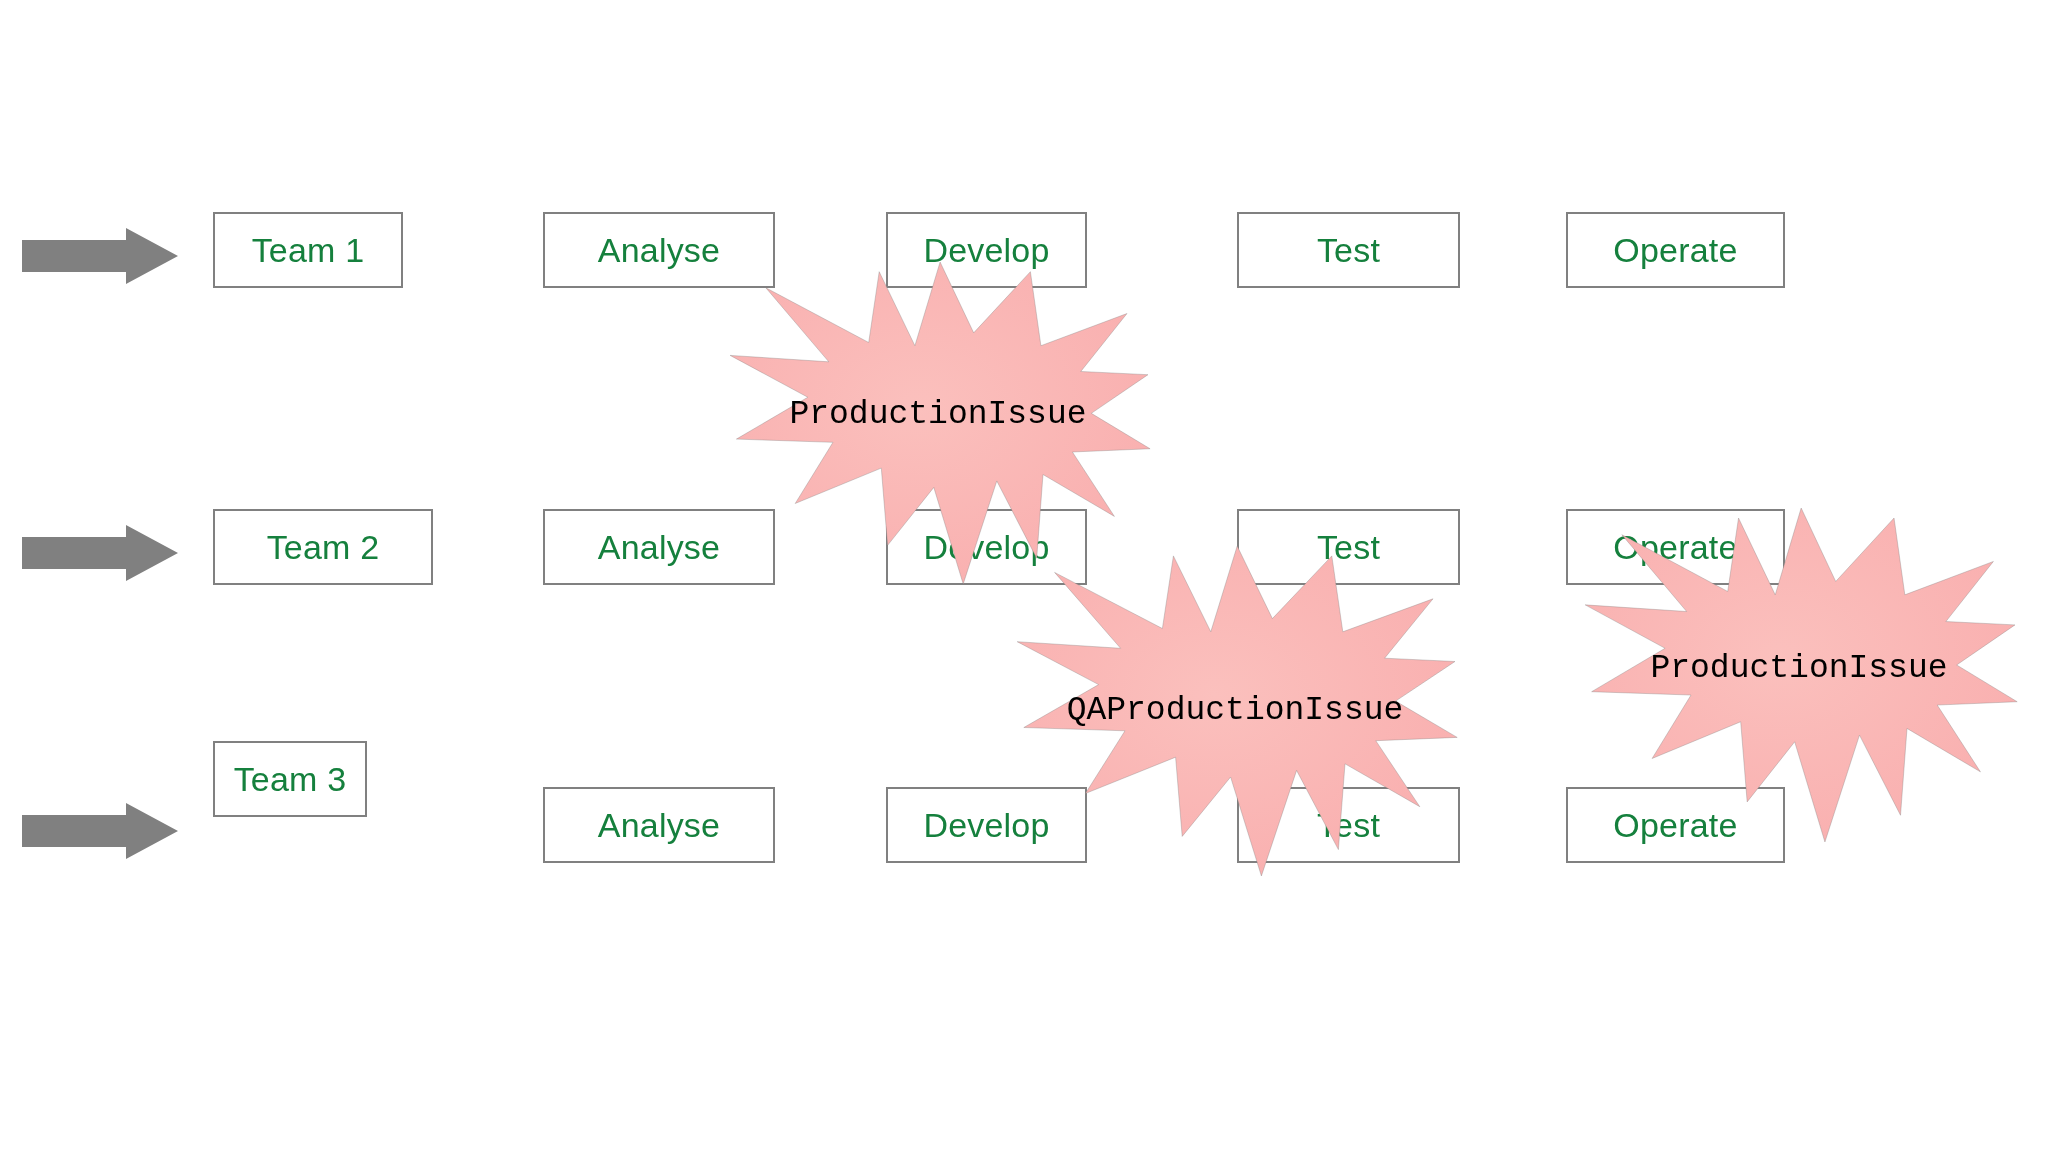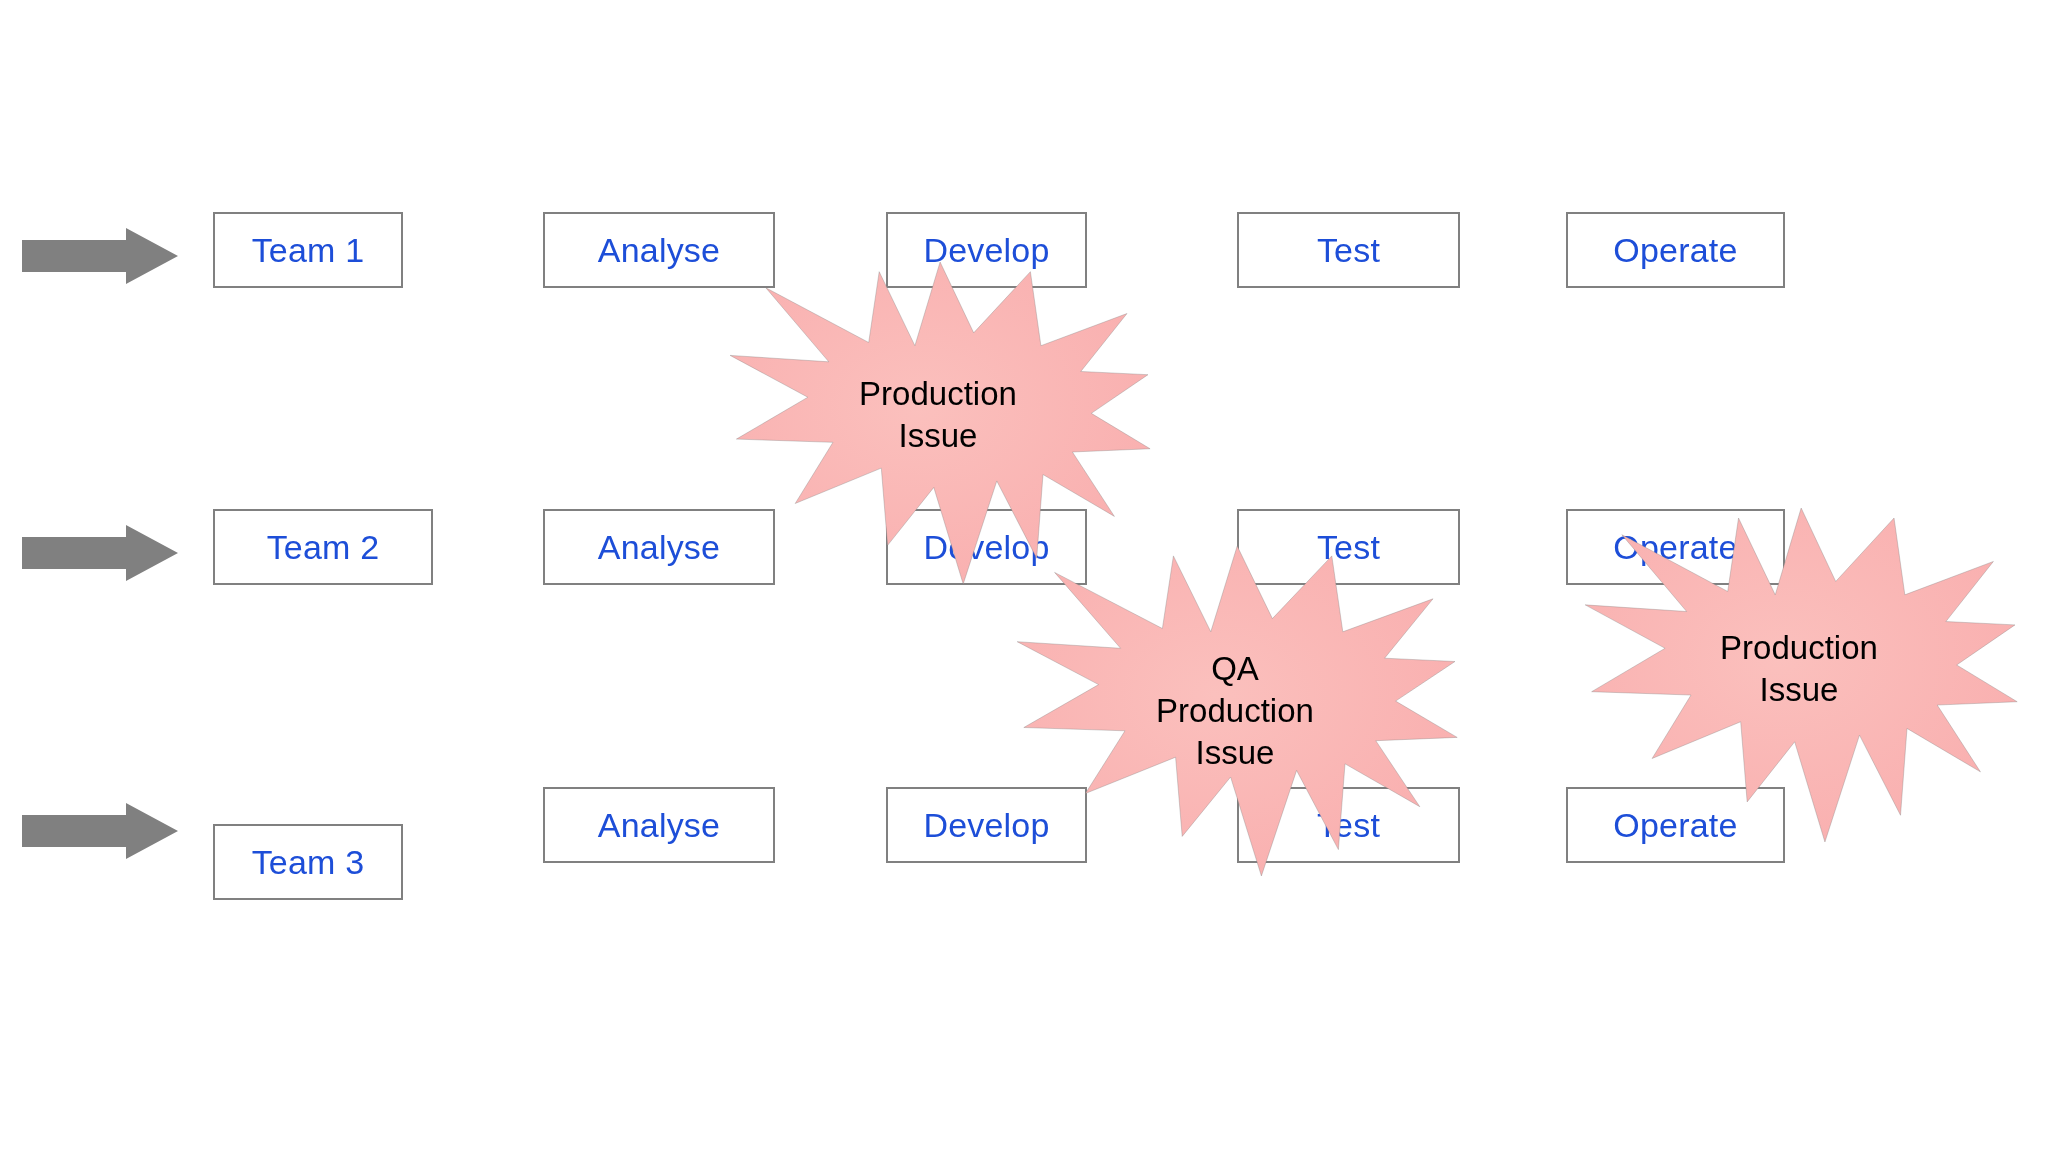--- a/index.html
+++ b/index.html
@@ -24,21 +24,21 @@
 
   
   .stage-box {
     position: absolute;
     box-sizing: border-box;
     background: #ffffff;
     border: 2px solid #808080;
     display: flex;
     align-items: center;
     justify-content: center;
-    color: #1d4ed8;
+    color: #15803d;
     font-size: 34px;
     font-family: "Liberation Sans", sans-serif;
     line-height: 1;
     letter-spacing: 0.2px;
     z-index: 2;
   }
 
   
   .row-arrow {
     position: absolute;
@@ -50,28 +50,27 @@
     position: absolute;
     z-index: 3;
   }
   .burst svg { display: block; overflow: visible; }
   .burst-label {
     position: absolute;
     left: 0; top: 0;
     width: 100%;
     height: 100%;
     display: flex;
-    flex-direction: column;
     align-items: center;
     justify-content: center;
     color: #000000;
     font-size: 33px;
     line-height: 1.28;
     text-align: center;
-    font-family: Liberation Sans, sans-serif;
+    font-family: Liberation Mono, monospace;
     pointer-events: none;
   }
   .burst-label span { display: block; white-space: nowrap; }
 
   
   .z-top { z-index: 4; }
 </style>
 </head>
 <body>
 
@@ -80,21 +79,21 @@
         <polygon points="0,12 104,12 104,0 156,28 104,56 104,44 0,44" fill="#808080"></polygon>
       </svg></div>
     <div class="row-arrow" style="left: 22px; top: 525px; width: 156px; height: 56px;"><svg width="156" height="56" viewBox="0 0 156 56">
         <polygon points="0,12 104,12 104,0 156,28 104,56 104,44 0,44" fill="#808080"></polygon>
       </svg></div>
     <div class="row-arrow" style="left: 22px; top: 803px; width: 156px; height: 56px;"><svg width="156" height="56" viewBox="0 0 156 56">
         <polygon points="0,12 104,12 104,0 156,28 104,56 104,44 0,44" fill="#808080"></polygon>
       </svg></div>
     <div class="stage-box" style="left: 213px; top: 212px; width: 190px; height: 76px;">Team 1</div>
     <div class="stage-box" style="left: 213px; top: 509px; width: 220px; height: 76px;">Team 2</div>
-    <div class="stage-box" style="left: 213px; top: 824px; width: 190px; height: 76px;">Team 3</div>
+    <div class="stage-box" style="left: 213px; top: 741px; width: 154px; height: 76px;">Team 3</div>
     <div class="stage-box" style="left: 543px; top: 212px; width: 232px; height: 76px;">Analyse</div>
     <div class="stage-box" style="left: 886px; top: 212px; width: 201px; height: 76px;">Develop</div>
     <div class="stage-box" style="left: 1237px; top: 212px; width: 223px; height: 76px;">Test</div>
     <div class="stage-box" style="left: 1566px; top: 212px; width: 219px; height: 76px;">Operate</div>
     <div class="stage-box" style="left: 543px; top: 509px; width: 232px; height: 76px;">Analyse</div>
     <div class="stage-box" style="left: 886px; top: 509px; width: 201px; height: 76px;">Develop</div>
     <div class="stage-box" style="left: 1237px; top: 509px; width: 223px; height: 76px;">Test</div>
     <div class="stage-box" style="left: 1566px; top: 509px; width: 219px; height: 76px;">Operate</div>
     <div class="stage-box" style="left: 543px; top: 787px; width: 232px; height: 76px;">Analyse</div>
     <div class="stage-box" style="left: 886px; top: 787px; width: 201px; height: 76px;">Develop</div>

